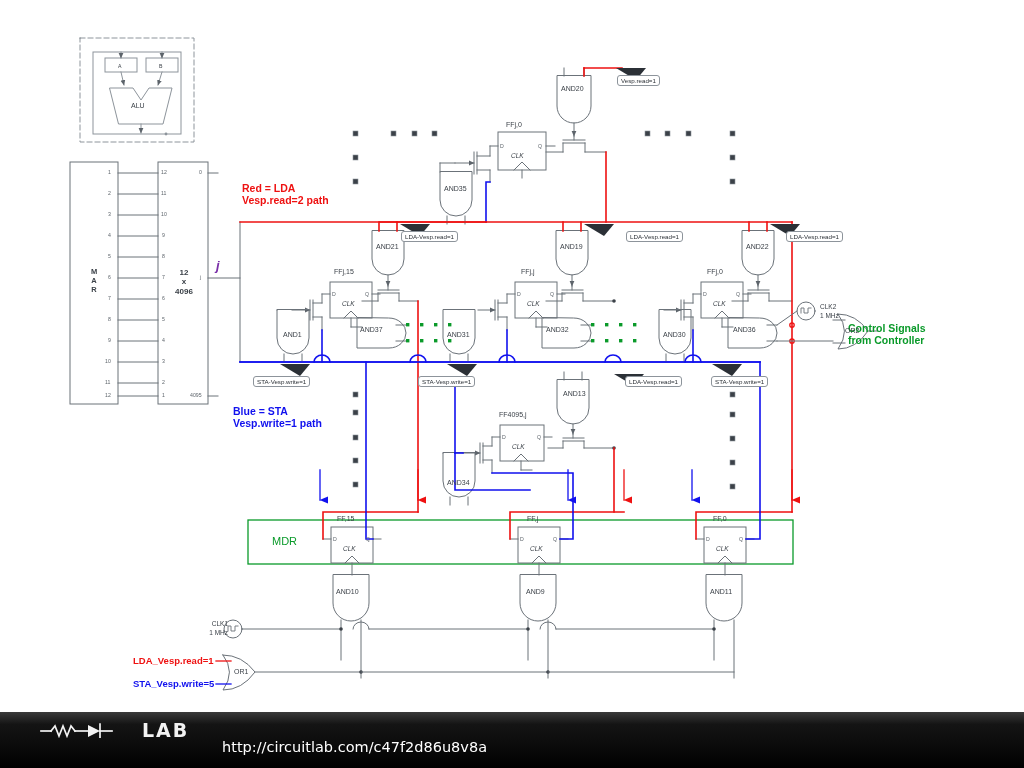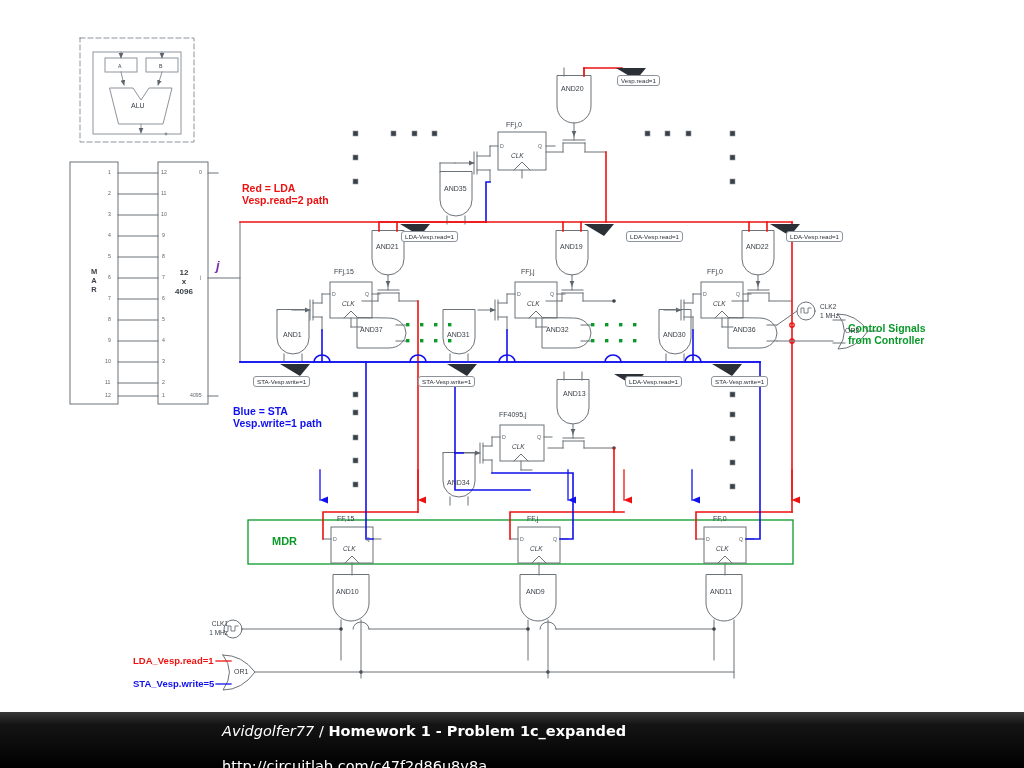--- a/index.html
+++ b/index.html
@@ -104,21 +104,21 @@
     font-weight: bold;
   }
   .lbl-note-green {
     color: #0a9a2a;
     font-size: 10.5px;
     font-weight: bold;
   }
   .lbl-mdr {
     color: #0a9a2a;
     font-size: 11px;
-    font-weight: bold;
+    font-weight: normal;
   }
   .lbl-j {
     color: #7a2fa8;
     font-size: 13px;
     font-weight: bold;
     font-style: italic;
   }
   .lbl-sig-red {
     color: #ee1111;
     font-size: 9.5px;
@@ -774,22 +774,32 @@
   <div class="flag" style="left:401px; top:231px;">LDA-Vesp.read=1</div>
   <div class="flag" style="left:626px; top:231px;">LDA-Vesp.read=1</div>
   <div class="flag" style="left:786px; top:231px;">LDA-Vesp.read=1</div>
   <div class="flag" style="left:253px; top:376px;">STA-Vesp.write=1</div>
   <div class="flag" style="left:418px; top:376px;">STA-Vesp.write=1</div>
   <div class="flag" style="left:625px; top:376px;">LDA-Vesp.read=1</div>
   <div class="flag" style="left:711px; top:376px;">STA-Vesp.write=1</div>
 
   <div id="footer">
     <div class="logo-wrap">
+      <div class="logo-row2">
+        <svg width="96" height="16" viewBox="0 0 96 16">
+          <g stroke="#f2f2f2" stroke-width="1.7" fill="none" stroke-linecap="square">
+            <line x1="1" y1="9" x2="11" y2="9"></line>
+            <polyline points="11,9 15,4 19,14 23,4 27,14 31,4 35,9"></polyline>
+            <line x1="35" y1="9" x2="48" y2="9"></line>
+            <polygon points="48,3 60,9 48,15" fill="#f2f2f2" stroke="none"></polygon>
+            <line x1="60" y1="2" x2="60" y2="16"></line>
+            <line x1="60" y1="9" x2="72" y2="9"></line>
+          </g>
+        </svg>
+        <div class="logo-lab">LAB</div>
+      </div>
     </div>
     <div class="meta">
-      <div class="line1">
-        <span class="user">Avidgolfer77</span><span class="sep"> / </span><span class="title">Homework 1 - Problem 1c_expanded</span>
-      </div>
       <div class="line2">http://circuitlab.com/c47f2d86u8v8a</div>
     </div>
   </div>
 
 </div>
 
 </body></html>

